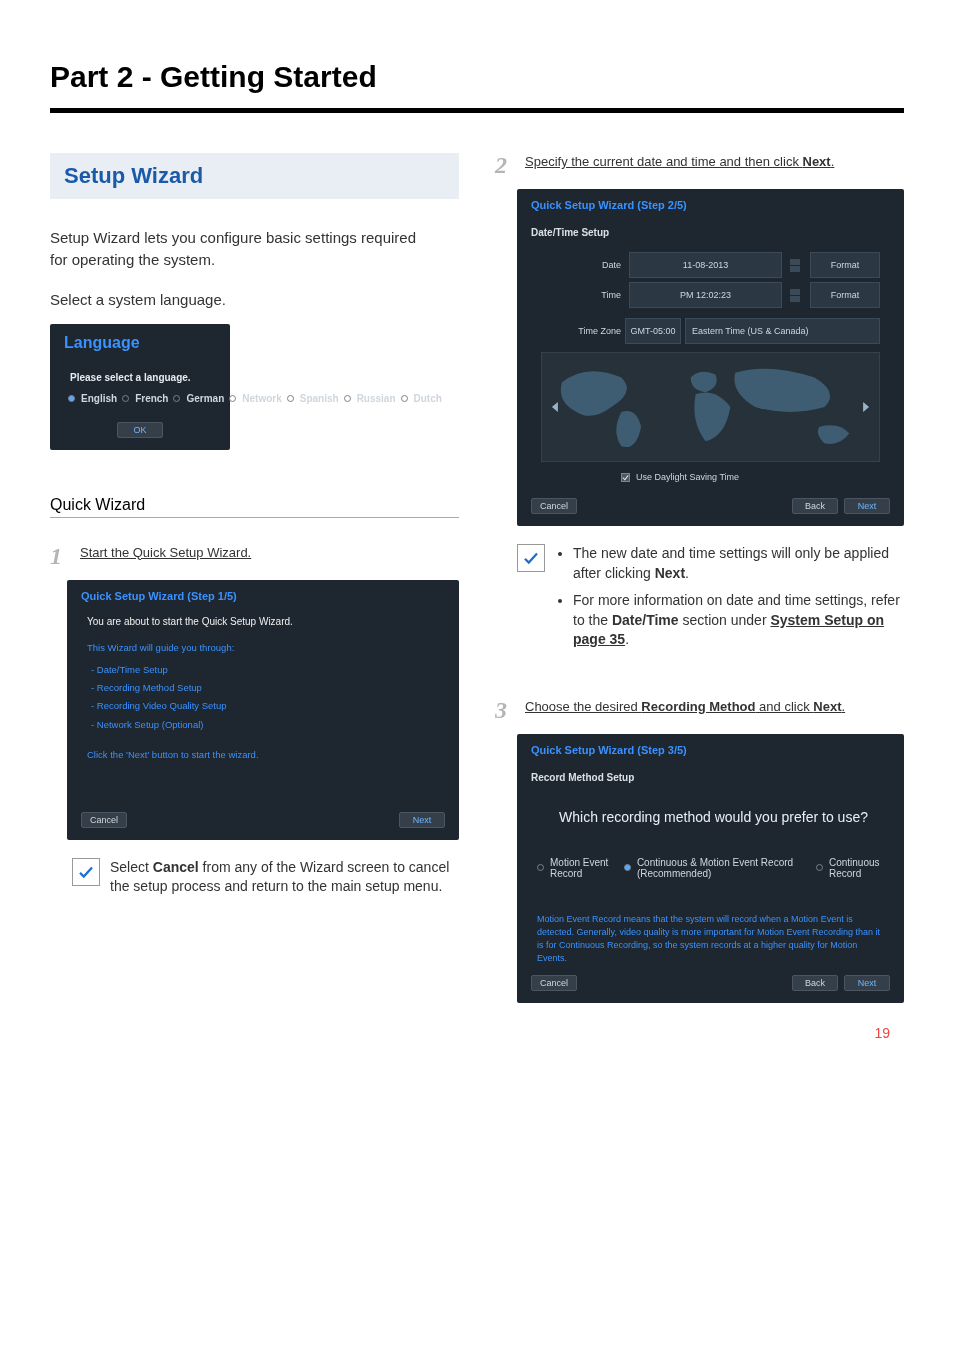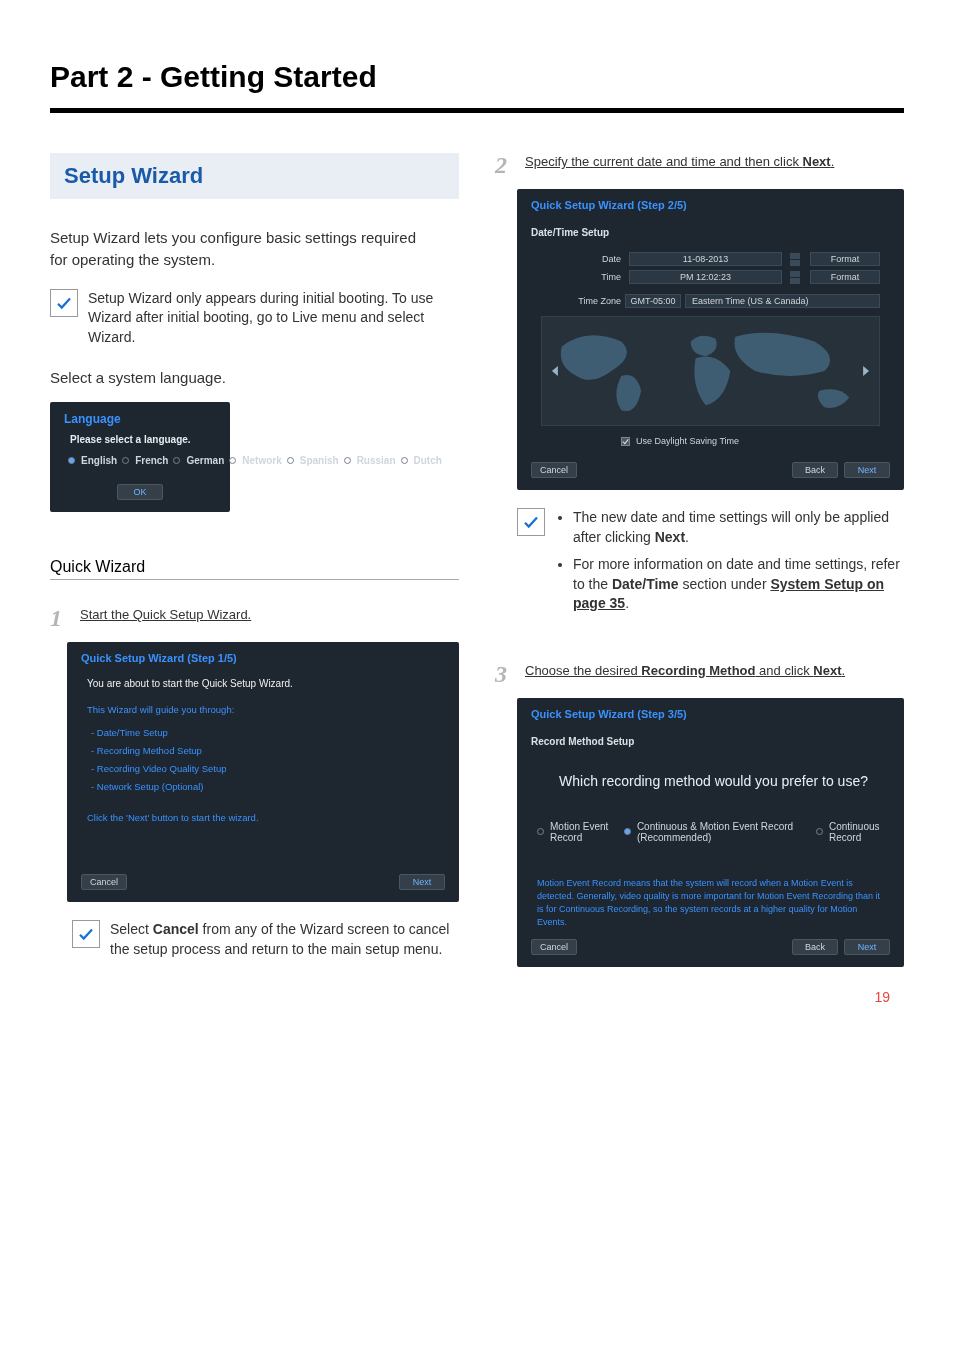--- a/index.html
+++ b/index.html
@@ -28,30 +28,30 @@
   .dialog.tall { min-height: 260px; display: flex; flex-direction: column; }
   .dialog-title { color: #3a92ff; font-weight: bold; font-size: 11px; margin-bottom: 10px; }
   .dialog-subtitle { color: #f0f0f0; font-size: 10px; margin: 4px 0 10px 6px; }
   .dialog-section-label { color: #d9e0e6; font-weight: bold; font-size: 10px; margin: 6px 0 14px 0; }
   .dialog-text { color: #3a92ff; font-size: 9.5px; line-height: 1.5; margin: 4px 0; }
   .dialog-question { color: #e8eef4; font-size: 14px; margin: 12px 0 32px 6px; text-align: center; }
   .radio-group { margin: 0 0 10px 4px; display: flex; gap: 5px; }
   .radio-item { display: flex; align-items: center; gap: 6px; font-size: 10px; color: #cfd6dd; }
   .radio-item.sel .dot { background: #5aa7ff; }
   .dot { width: 7px; height: 7px; border-radius: 50%; border: 1px solid #79828b; background: transparent; flex-shrink: 0; }
-  .lang-title { color: #3a92ff; font-size: 12px; font-weight: bold; margin-bottom: 8px; }
+  .lang-title { color: #3a92ff; font-size: 16px; font-weight: bold; margin-bottom: 20px; }
   .lang-prompt { color: #e6ecf1; font-size: 10px; font-weight: bold; margin: 0 0 10px 6px; }
   .btn-row { display: flex; justify-content: center; margin-top: 18px; }
   .dlg-btn { min-width: 46px; height: 16px; font-size: 9px; display: inline-flex; align-items: center; justify-content: center; border-radius: 2px; background: #343f4a; color: #cfd6dd; border: 1px solid #4a5662; }
   .dlg-btn.primary { color: #6fb6ff; }
   .footer-row { display: flex; justify-content: space-between; align-items: center; margin-top: auto; padding-top: 10px; }
   .footer-right { display: flex; gap: 6px; }
   .form-grid { display: grid; grid-template-columns: 80px 1fr 12px 70px; gap: 4px 8px; align-items: center; margin: 0 10px 10px 10px; }
   .form-label { color: #cfd6dd; font-size: 9px; text-align: right; }
-  .field { height: 14px; background: #2b3844; border: 1px solid #3b4a58; color: #cfd6dd; font-size: 9px; display: flex; align-items: center; justify-content: center; }
+  .field { height: 26px; background: #2b3844; border: 1px solid #3b4a58; color: #cfd6dd; font-size: 9px; display: flex; align-items: center; justify-content: center; }
   .spinner { width: 10px; display: flex; flex-direction: column; gap: 1px; }
   .spinner div { height: 6px; background: #3b4a58; }
   .tz-row { display: grid; grid-template-columns: 80px 56px 1fr; gap: 4px 4px; align-items: center; margin: 0 10px; }
   .world-map { margin: 8px 10px 8px 10px; height: 110px; background: #273139; border: 1px solid #34414d; position: relative; overflow: hidden; }
   .world-map svg { width: 100%; height: 100%; }
   .dst-row { display: flex; align-items: center; gap: 6px; margin: 2px 0 6px 90px; font-size: 9px; color: #cfd6dd; }
   .chk { width: 9px; height: 9px; border: 1px solid #7a8590; background: #4b5865; display: inline-flex; align-items: center; justify-content: center; }
   .chk svg { width: 7px; height: 7px; }
   .exp-text { color: #3a92ff; font-size: 9px; line-height: 1.45; margin: 24px 6px 0 6px; }
   .lang-dialog { width: 180px; }
@@ -62,28 +62,20 @@
 
 <h1 class="page-title">Part 2 - Getting Started</h1>
 <hr class="page-rule">
 
 <div class="columns">
 
   <div class="col">
     <div class="section-heading">Setup Wizard</div>
     <p class="body-text">Setup Wizard lets you configure basic settings required for operating the system.</p>
 
-    <div class="note-box">
-      <div class="note-icon">
-        <svg viewBox="0 0 24 24" fill="none" stroke="#1a6fd1" stroke-width="3">
-            <polyline points="4,13 9,18 20,6"></polyline>
-          </svg>
-      </div>
-      <div class="note-body">Setup Wizard only appears during initial booting. To use Wizard after initial booting, go to Live menu and select Wizard.</div>
-    </div>
 
     <p class="sub-instruction">Select a system language.</p>
 
     <div class="dialog lang-dialog">
       <div class="lang-title">Language</div>
       <div class="lang-prompt">Please select a language.</div>
       <div class="radio-group">
         <div class="radio-item sel">
             <span class="dot"></span>
             <span class="b">English</span>

